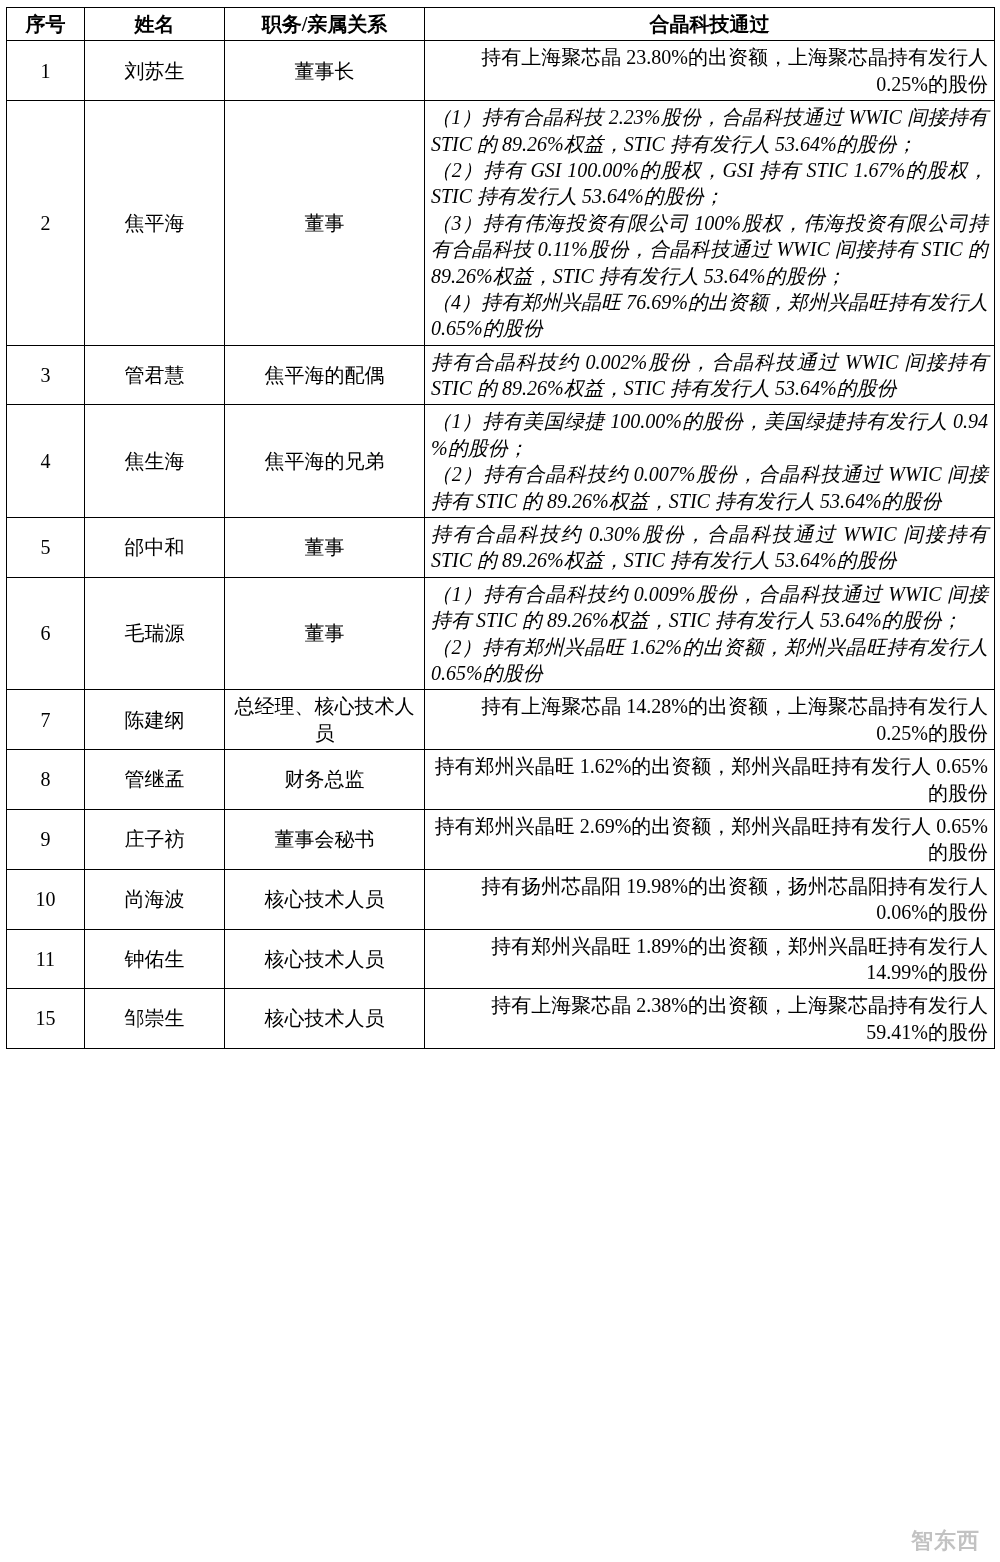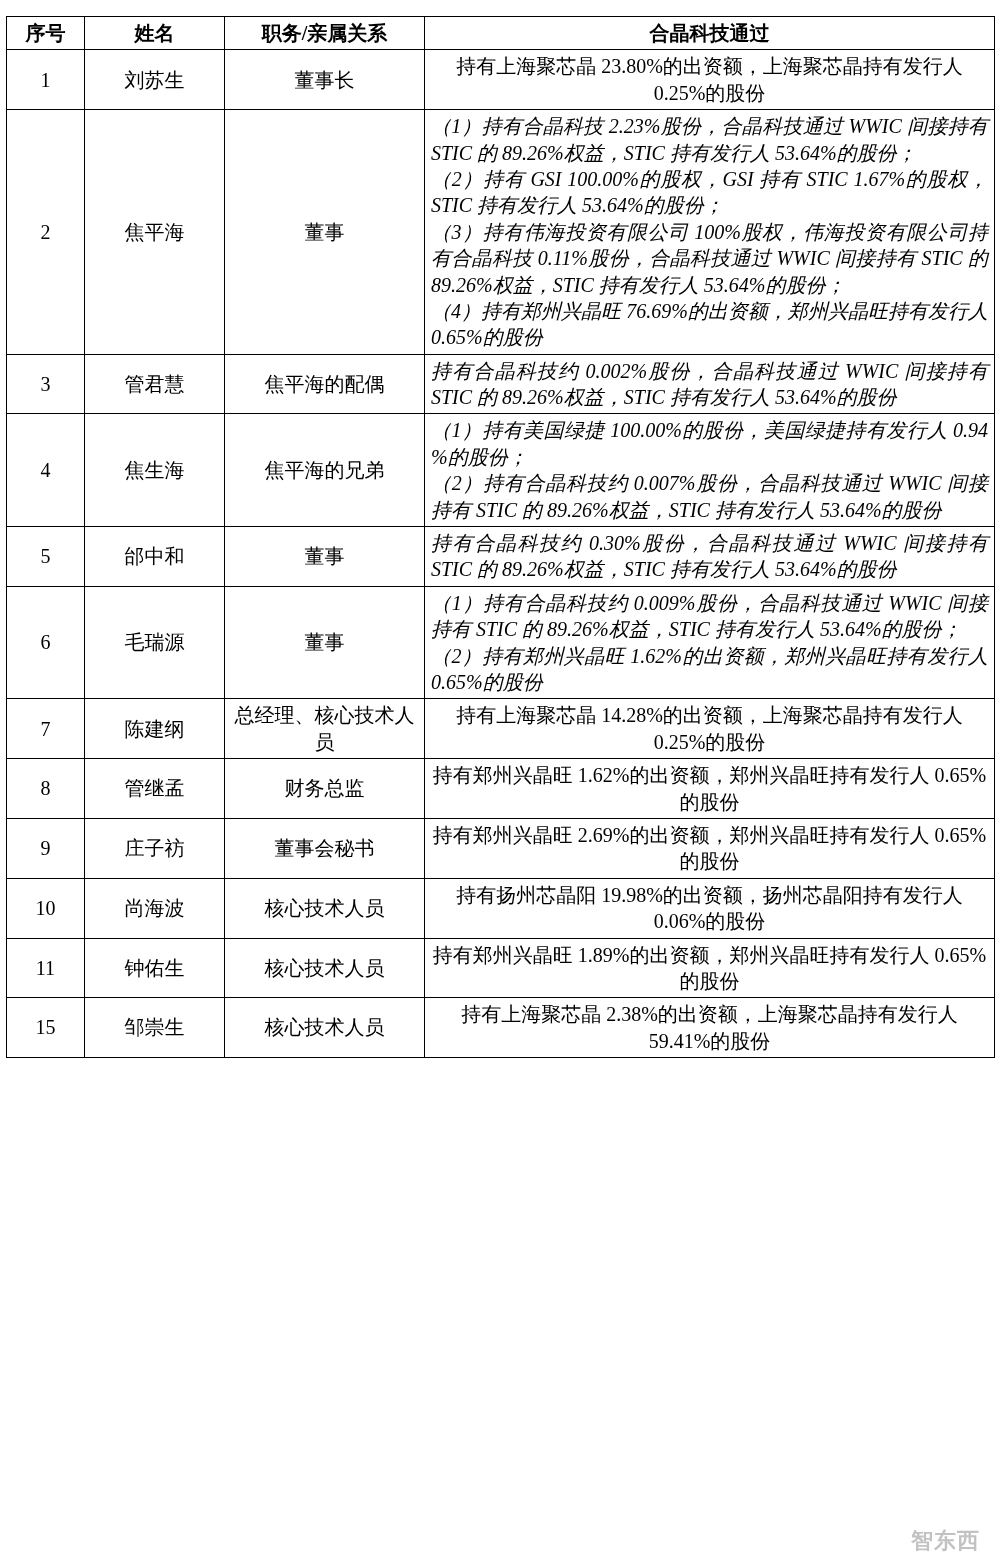--- a/index.html
+++ b/index.html
@@ -12,21 +12,21 @@
     height: 1562px;
     font-family: "Liberation Serif", "DejaVu Serif", serif;
     color: #000000;
     overflow: hidden;
   }
   .page {
     position: relative;
     width: 1000px;
     height: 1562px;
     box-sizing: border-box;
-    padding: 16px 6px 0 6px;
+    padding: 7px 6px 0 6px;
   }
   table.holding-table {
     width: 988px;
     border-collapse: collapse;
     table-layout: fixed;
   }
   table.holding-table td,
   table.holding-table th {
     border: 1px solid #000000;
     vertical-align: middle;
@@ -42,21 +42,21 @@
   }
   col.c-idx { width: 78px; }
   col.c-name { width: 140px; }
   col.c-role { width: 200px; }
   col.c-detail { width: 570px; }
 
   td.idx, td.name, td.role {
     text-align: center;
   }
   td.detail {
-    text-align: center;
+    text-align: right;
     white-space: pre-line;
     word-break: break-word;
   }
   td.detail.justify {
     text-align: justify;
     text-justify: inter-ideograph;
     font-style: italic;
   }
   .watermark {
     position: absolute;
@@ -153,21 +153,21 @@
       <tr>
         <td class="idx">10</td>
         <td class="name">尚海波</td>
         <td class="role">核心技术人员</td>
         <td class="detail">持有扬州芯晶阳 19.98%的出资额，扬州芯晶阳持有发行人 0.06%的股份</td>
       </tr>
       <tr>
         <td class="idx">11</td>
         <td class="name">钟佑生</td>
         <td class="role">核心技术人员</td>
-        <td class="detail">持有郑州兴晶旺 1.89%的出资额，郑州兴晶旺持有发行人 0.65%的股份</td>
+        <td class="detail">持有郑州兴晶旺 1.89%的出资额，郑州兴晶旺持有发行人 14.99%的股份</td>
       </tr>
       <tr>
         <td class="idx">15</td>
         <td class="name">邹崇生</td>
         <td class="role">核心技术人员</td>
         <td class="detail">持有上海聚芯晶 2.38%的出资额，上海聚芯晶持有发行人 59.41%的股份</td>
       </tr>
     </tbody>
   </table>
 

